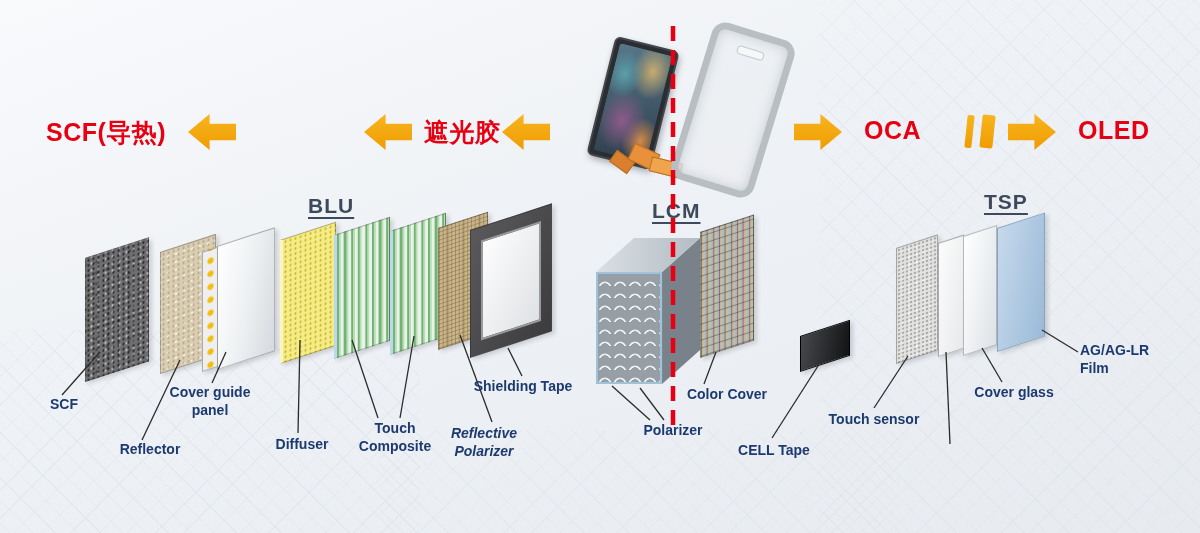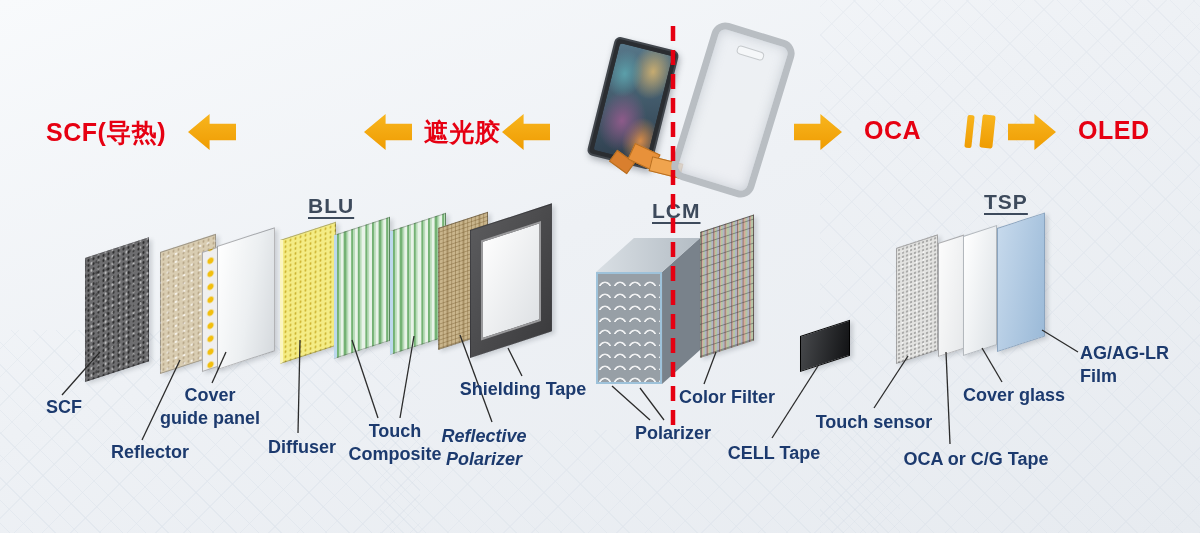--- a/index.html
+++ b/index.html
@@ -107,21 +107,21 @@
       radial-gradient(30px 40px at 72% 18%, rgba(205,175,112,.95), transparent 70%),
       radial-gradient(34px 44px at 38% 68%, rgba(150,92,142,.9), transparent 70%),
       radial-gradient(26px 34px at 80% 82%, rgba(222,142,72,.95), transparent 70%),
       linear-gradient(160deg,#57788a,#2d3c4b);}
   .flex{position:absolute;border:1px solid #b86f20;}
   .flex-a{left:630px;top:148px;width:26px;height:16px;background:#e8913a;transform:rotate(25deg);}
   .flex-b{left:650px;top:160px;width:30px;height:13px;background:#f0a44e;transform:rotate(14deg);}
   .flex-c{left:611px;top:155px;width:20px;height:12px;background:#d97f2e;transform:rotate(36deg);}
 
   
-  .layer-label{position:absolute;color:#1c3a6e;font-weight:bold;font-size:18px;
+  .layer-label{position:absolute;color:#1c3a6e;font-weight:bold;font-size:14px;
     text-align:center;line-height:1.25;}
   .overlay-svg{position:absolute;left:0;top:0;pointer-events:none;}
 </style>
 </head>
 <body>
 
 <div class="canvas">
 
   <div class="bg-pattern bg-a"></div>
   <div class="bg-pattern bg-b"></div>
@@ -201,20 +201,19 @@
   </svg>
 
   <div class="layer-label" style="left:34px;top:396px;width:60px;">SCF</div>
   <div class="layer-label" style="left:104px;top:441px;width:92px;">Reflector</div>
   <div class="layer-label" style="left:158px;top:384px;width:104px;">Cover guide panel</div>
   <div class="layer-label" style="left:262px;top:436px;width:80px;">Diffuser</div>
   <div class="layer-label" style="left:340px;top:420px;width:110px;">Touch Composite</div>
   <div class="layer-label" style="left:428px;top:425px;width:112px;font-style:italic;">Reflective Polarizer</div>
   <div class="layer-label" style="left:450px;top:378px;width:146px;">Shielding Tape</div>
   <div class="layer-label" style="left:628px;top:422px;width:90px;">Polarizer</div>
-  <div class="layer-label" style="left:672px;top:386px;width:110px;">Color Filter</div>
+  <div class="layer-label" style="left:672px;top:386px;width:110px;">Color Cover</div>
   <div class="layer-label" style="left:722px;top:442px;width:104px;text-align:center;">CELL Tape</div>
   <div class="layer-label" style="left:812px;top:411px;width:124px;">Touch sensor</div>
-  <div class="layer-label" style="left:890px;top:448px;width:172px;">OCA or C/G Tape</div>
   <div class="layer-label" style="left:958px;top:384px;width:112px;">Cover glass</div>
   <div class="layer-label" style="left:1080px;top:342px;width:92px;text-align:left;">AG/AG-LR Film</div>
 
 </div>
 
 </body></html>

